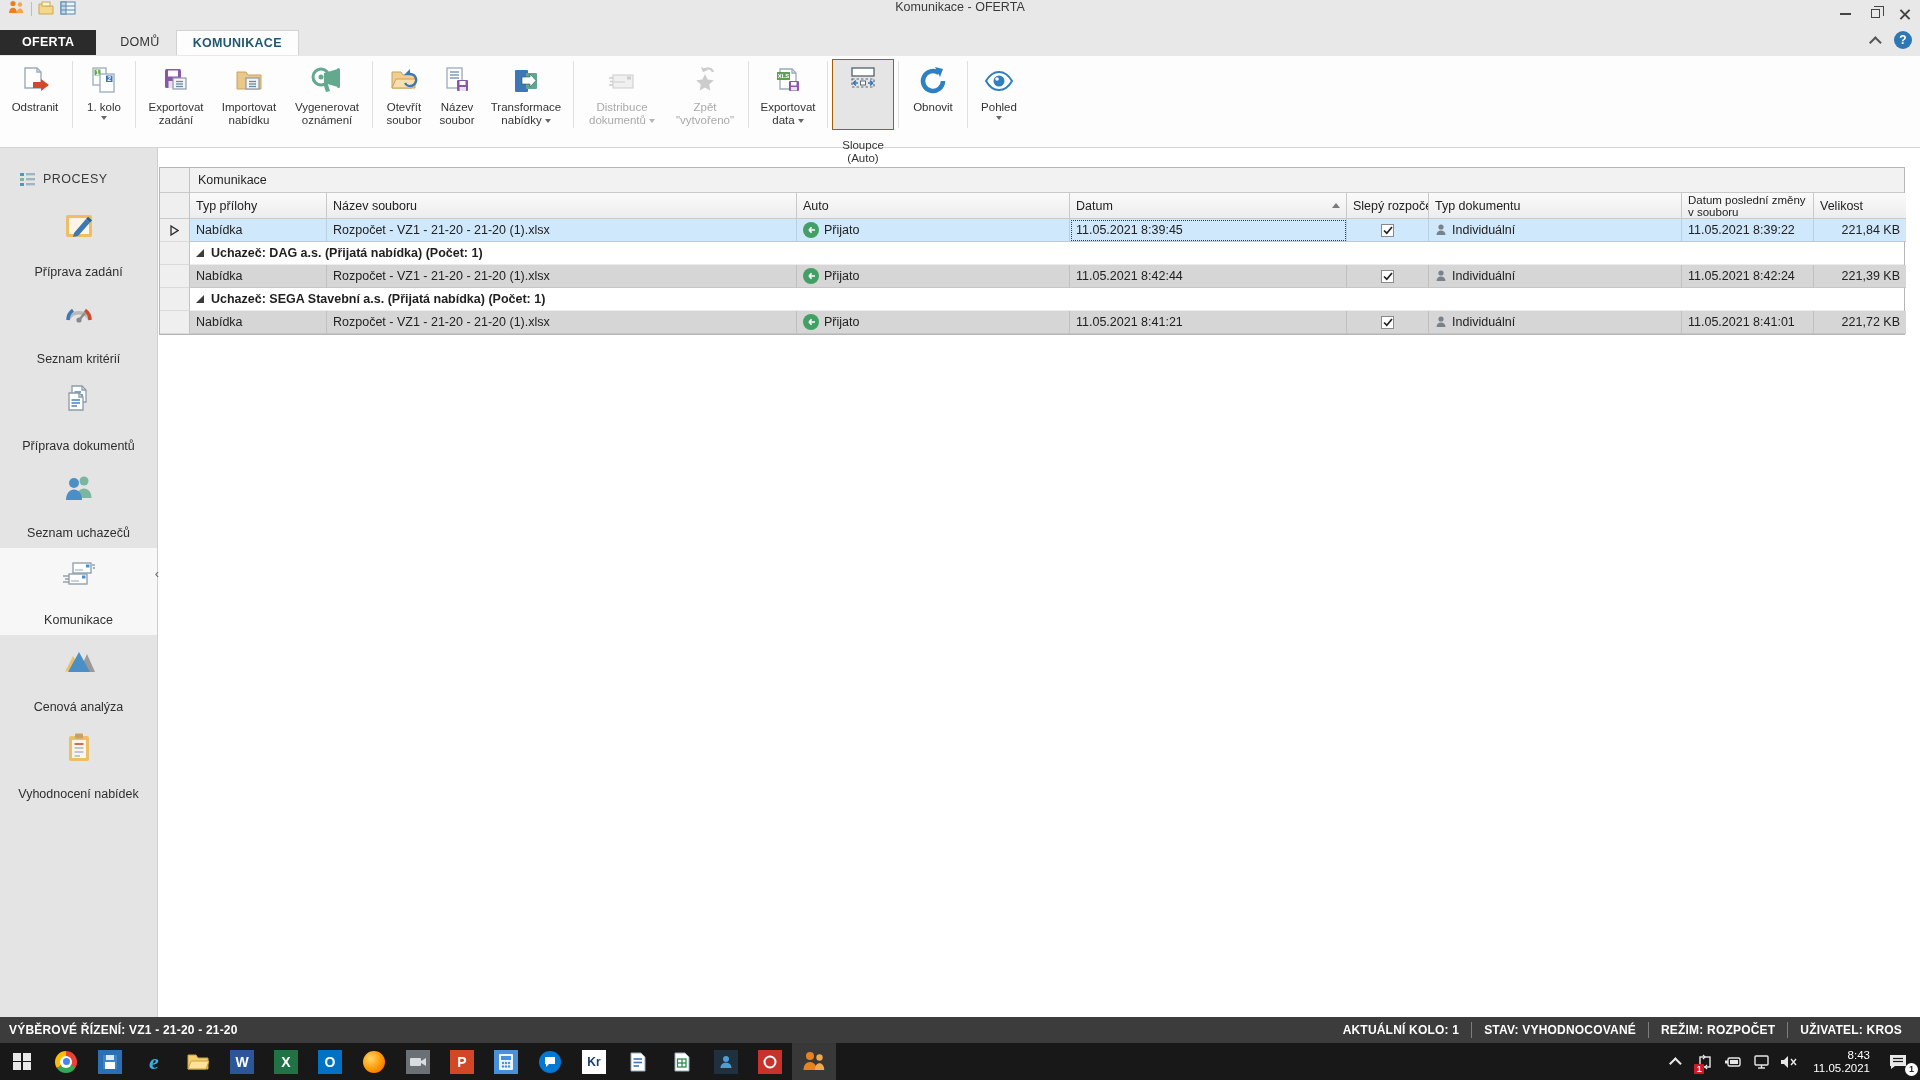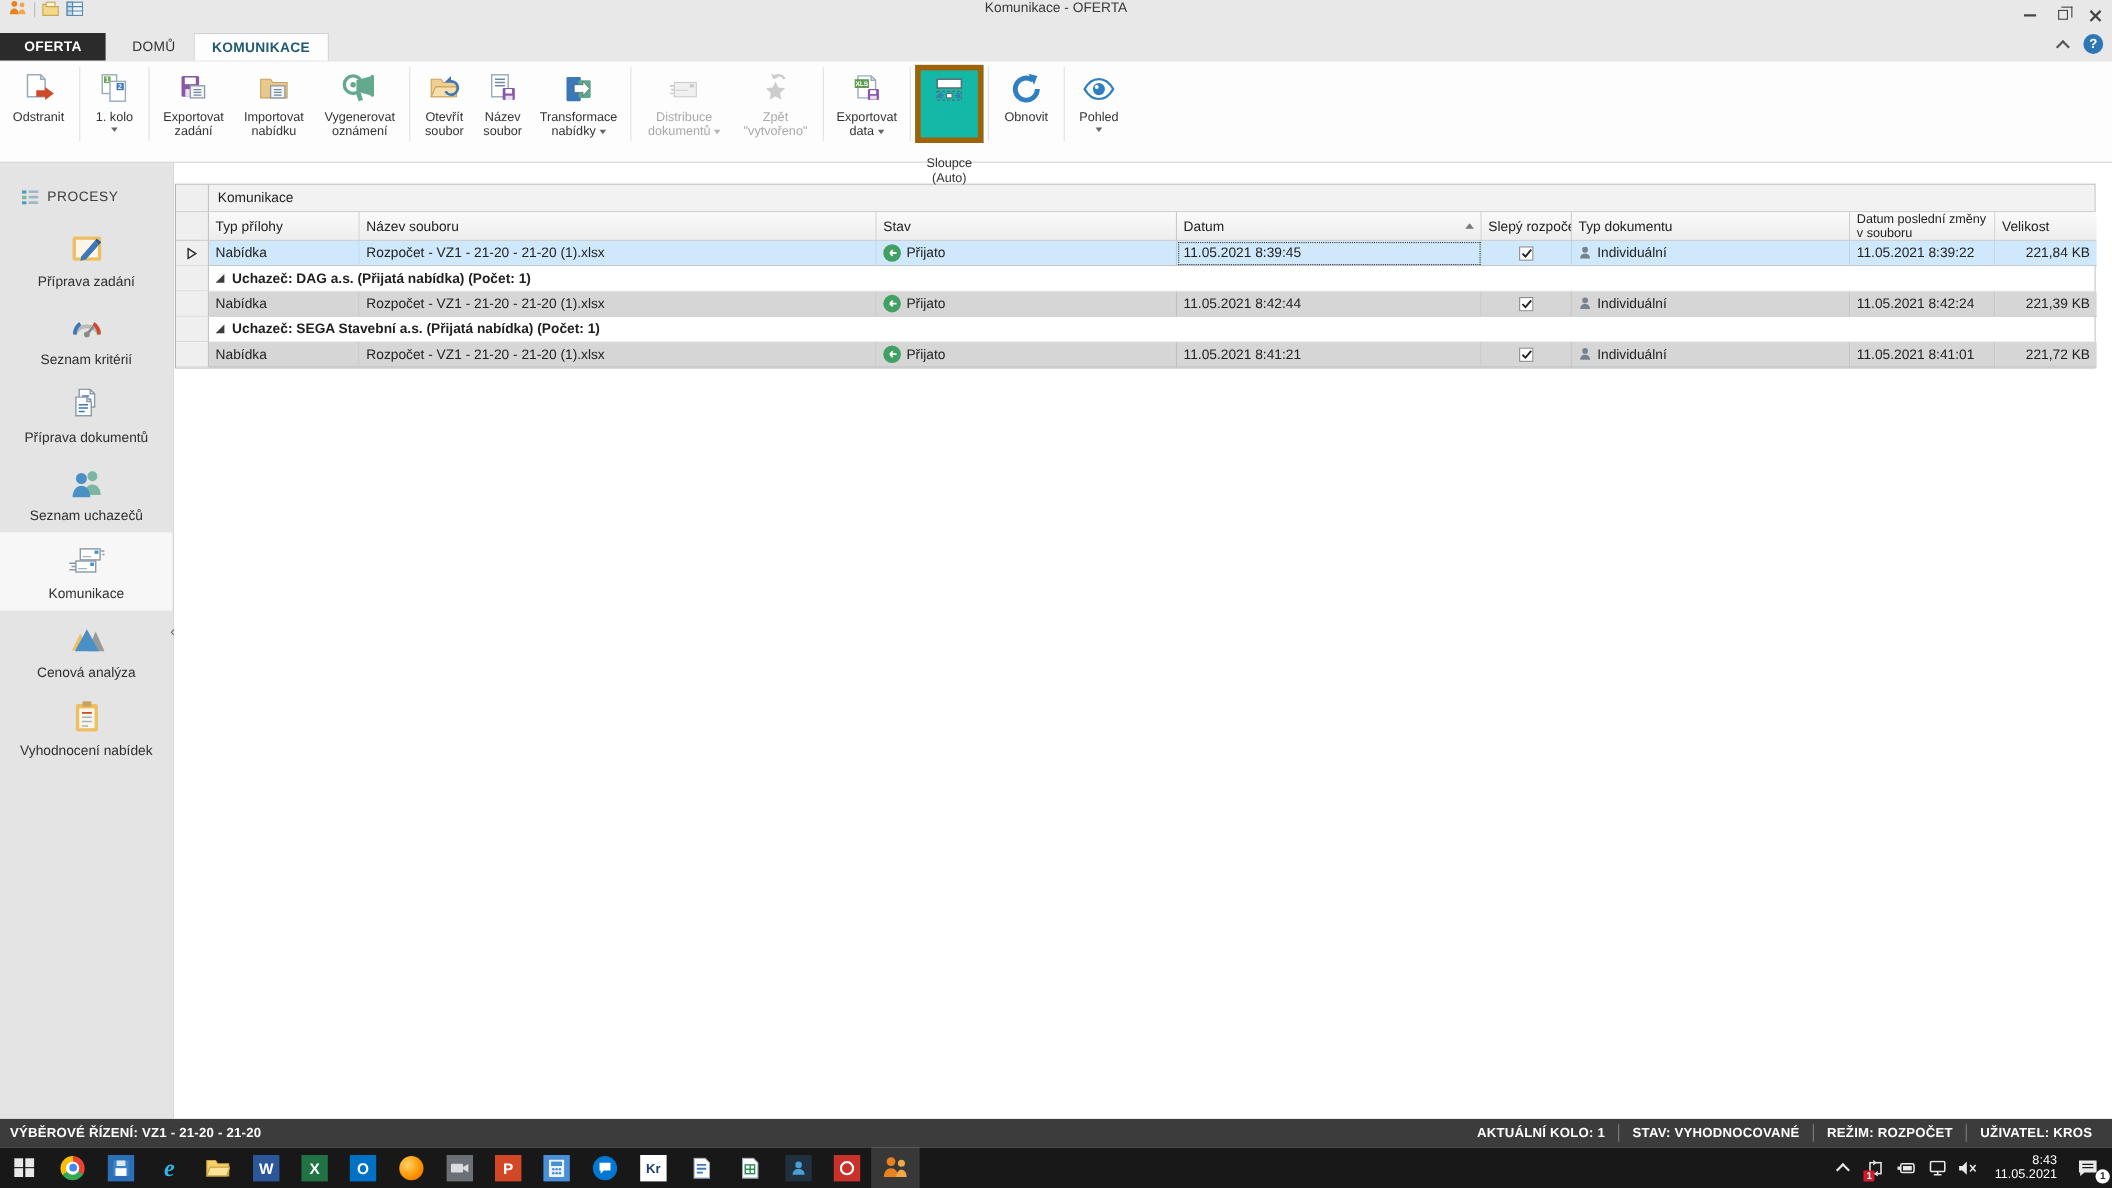--- a/index.html
+++ b/index.html
@@ -31,33 +31,33 @@
   .chevron-up { width:9px; height:9px; border-left:2px solid #555; border-top:2px solid #555; transform:rotate(45deg) translateY(3px); }
   .help-circle { width:18px; height:18px; border-radius:50%; background:#2e77b5; color:#fff; font-weight:700; font-size:12px; display:flex; align-items:center; justify-content:center; }
 
   
   .ribbon { height:92px; background:#fdfdfd; border-bottom:1px solid #d4d4d4; flex:0 0 auto; position:relative; z-index:2; }
   .ribbon-inner { display:flex; align-items:stretch; padding:3px 0 0 2px; height:74px; }
   .rbtn { display:flex; flex-direction:column; align-items:center; justify-content:flex-start; padding:3px 4px 0 4px; text-align:center; font-size:11.5px; line-height:13px; color:#333; border:1px solid transparent; }
   .rbtn .ric { height:36px; display:flex; align-items:center; justify-content:center; margin-bottom:2px; }
   .rbtn.disabled { color:#a9a9a9; }
   .rbtn.disabled svg { filter:grayscale(1) opacity(.5); }
-  .rbtn.activebtn { background:#14b8a6; border:5px solid #a16207;gap:42px; }
+  .rbtn.activebtn { background:#e5e5e5; border:1px solid #a16207;gap:42px; }
   .rsep { width:1px; background:#e0e0e0; margin:2px 4px; }
   .ribbon-grouplabel { height:16px; text-align:center; font-size:11px; color:#8a8a8a; width:960px; }
   .dd-arrow { display:inline-block; width:0; height:0; border-left:3.5px solid transparent; border-right:3.5px solid transparent; border-top:4px solid #666; margin-left:3px; vertical-align:middle; }
   .dd-below { display:block; margin:2px auto 0 auto; }
   .rbtn.disabled .dd-arrow { border-top-color:#b5b5b5; }
 
   
   .bodyrow { flex:1 1 auto; display:flex; min-height:0; position:relative; }
   .sidebar { width:157px; background:#e4e4e4; flex:0 0 auto; position:relative; }
   .sb-header { display:flex; align-items:center; gap:8px; margin:24px 0 14px 20px; font-size:12.5px; letter-spacing:.5px; color:#3c3c3c; }
   .sb-item { display:flex; flex-direction:column; align-items:center; padding:9px 2px 8px 2px; cursor:default; }
-  .sb-item .sb-label { margin-top:6px; font-size:12.5px; color:#2f2f2f; }
+  .sb-item .sb-label { margin-top:22px; font-size:12.5px; color:#2f2f2f; }
   .sb-item.selected { background:#f7f7f7; }
   .sb-collapse { position:absolute; right:-7px; top:412px; width:14px; height:26px; display:flex; align-items:center; justify-content:center; color:#666; font-size:13px; z-index:5; }
 
   .main { flex:1 1 auto; background:#fff; position:relative; border-left:1px solid #cfcfcf; }
 
   
   .grid { position:absolute; left:1px; top:19px; width:1746px; border:1px solid #b5b5b5; background:#fff; }
   .grow { display:grid; grid-template-columns:30px 137px 470px 273px 277px 82px 253px 132px 92px; }
   .grow-group { display:grid; grid-template-columns:30px 1fr; }
   .caption-row { display:grid; grid-template-columns:30px 1fr; height:25px; }
@@ -459,21 +459,21 @@
 
         <div class="caption-row">
           <div class="caption-ind"></div>
           <div class="caption-cell">Komunikace</div>
         </div>
 
         <div class="grow hdr">
           <div class="hcell ind"></div>
           <div class="hcell">Typ přílohy</div>
           <div class="hcell">Název souboru</div>
-          <div class="hcell">Stav</div>
+          <div class="hcell">Auto</div>
           <div class="hcell">
               <span>Datum</span>
               <span class="sort-asc"></span>
             </div>
           <div class="hcell">Slepý rozpočet</div>
           <div class="hcell">Typ dokumentu</div>
           <div class="hcell wrap2">Datum poslední změny v souboru</div>
           <div class="hcell" style="border-right:none">Velikost</div>
         </div>
 

